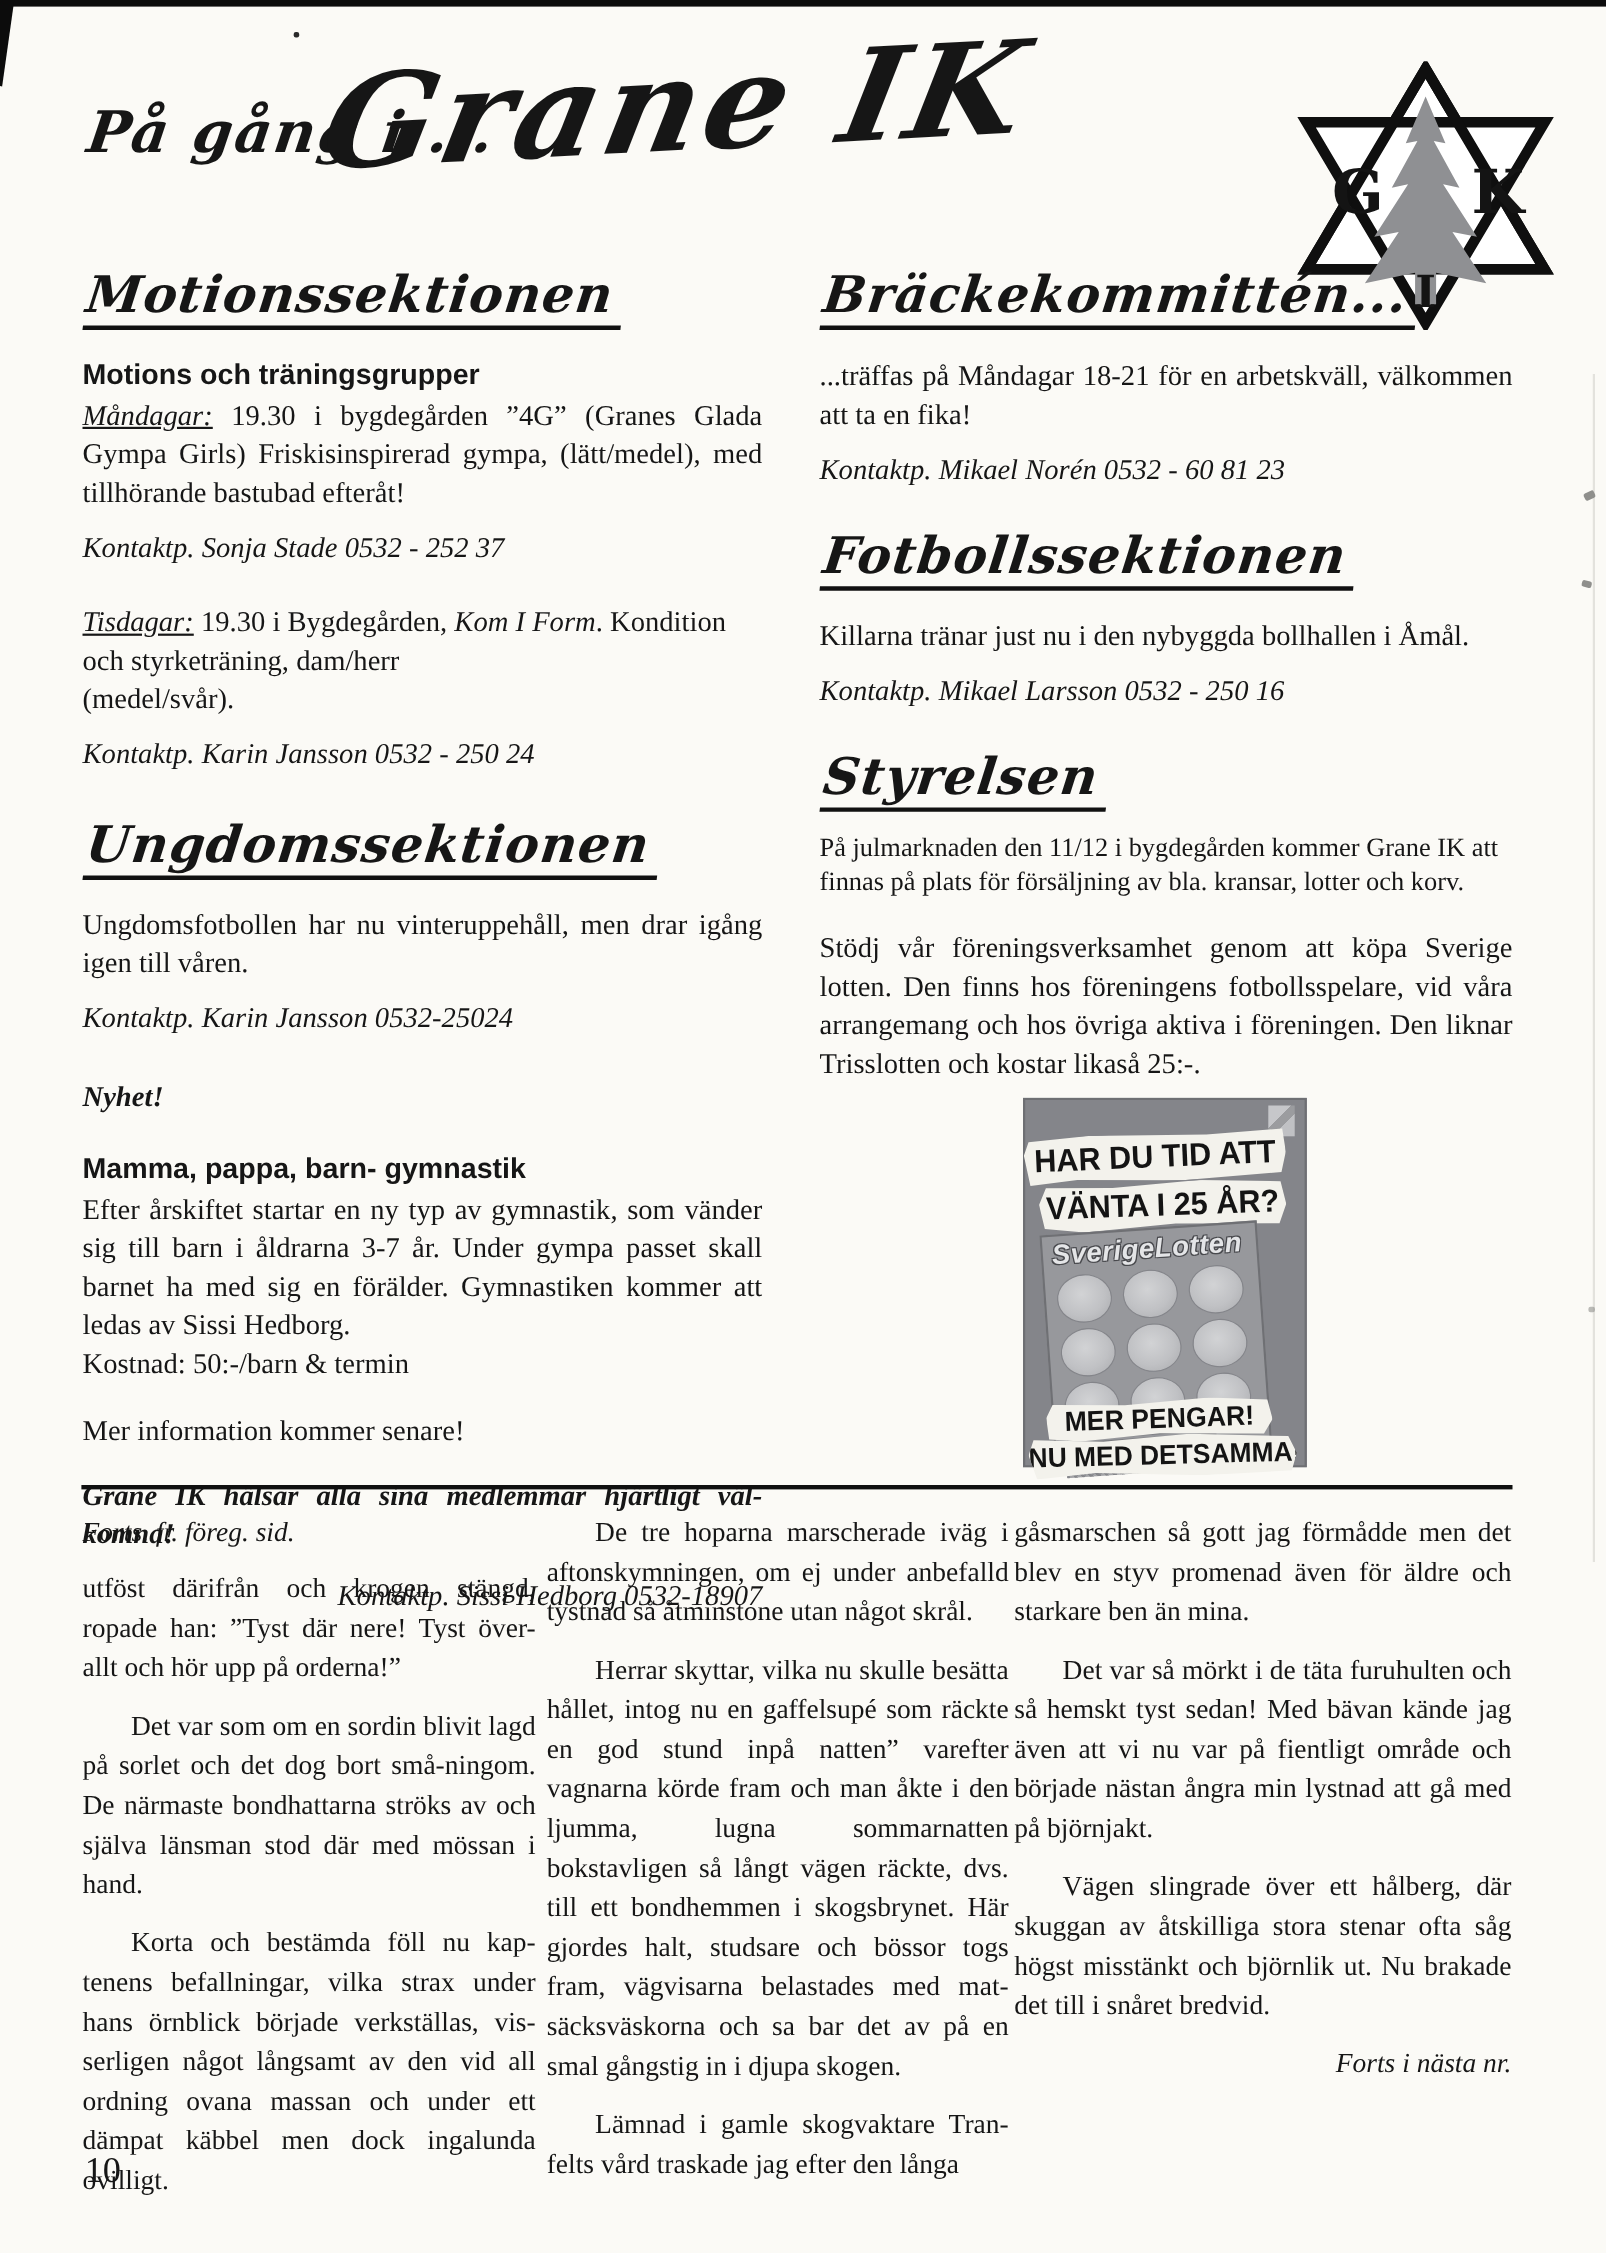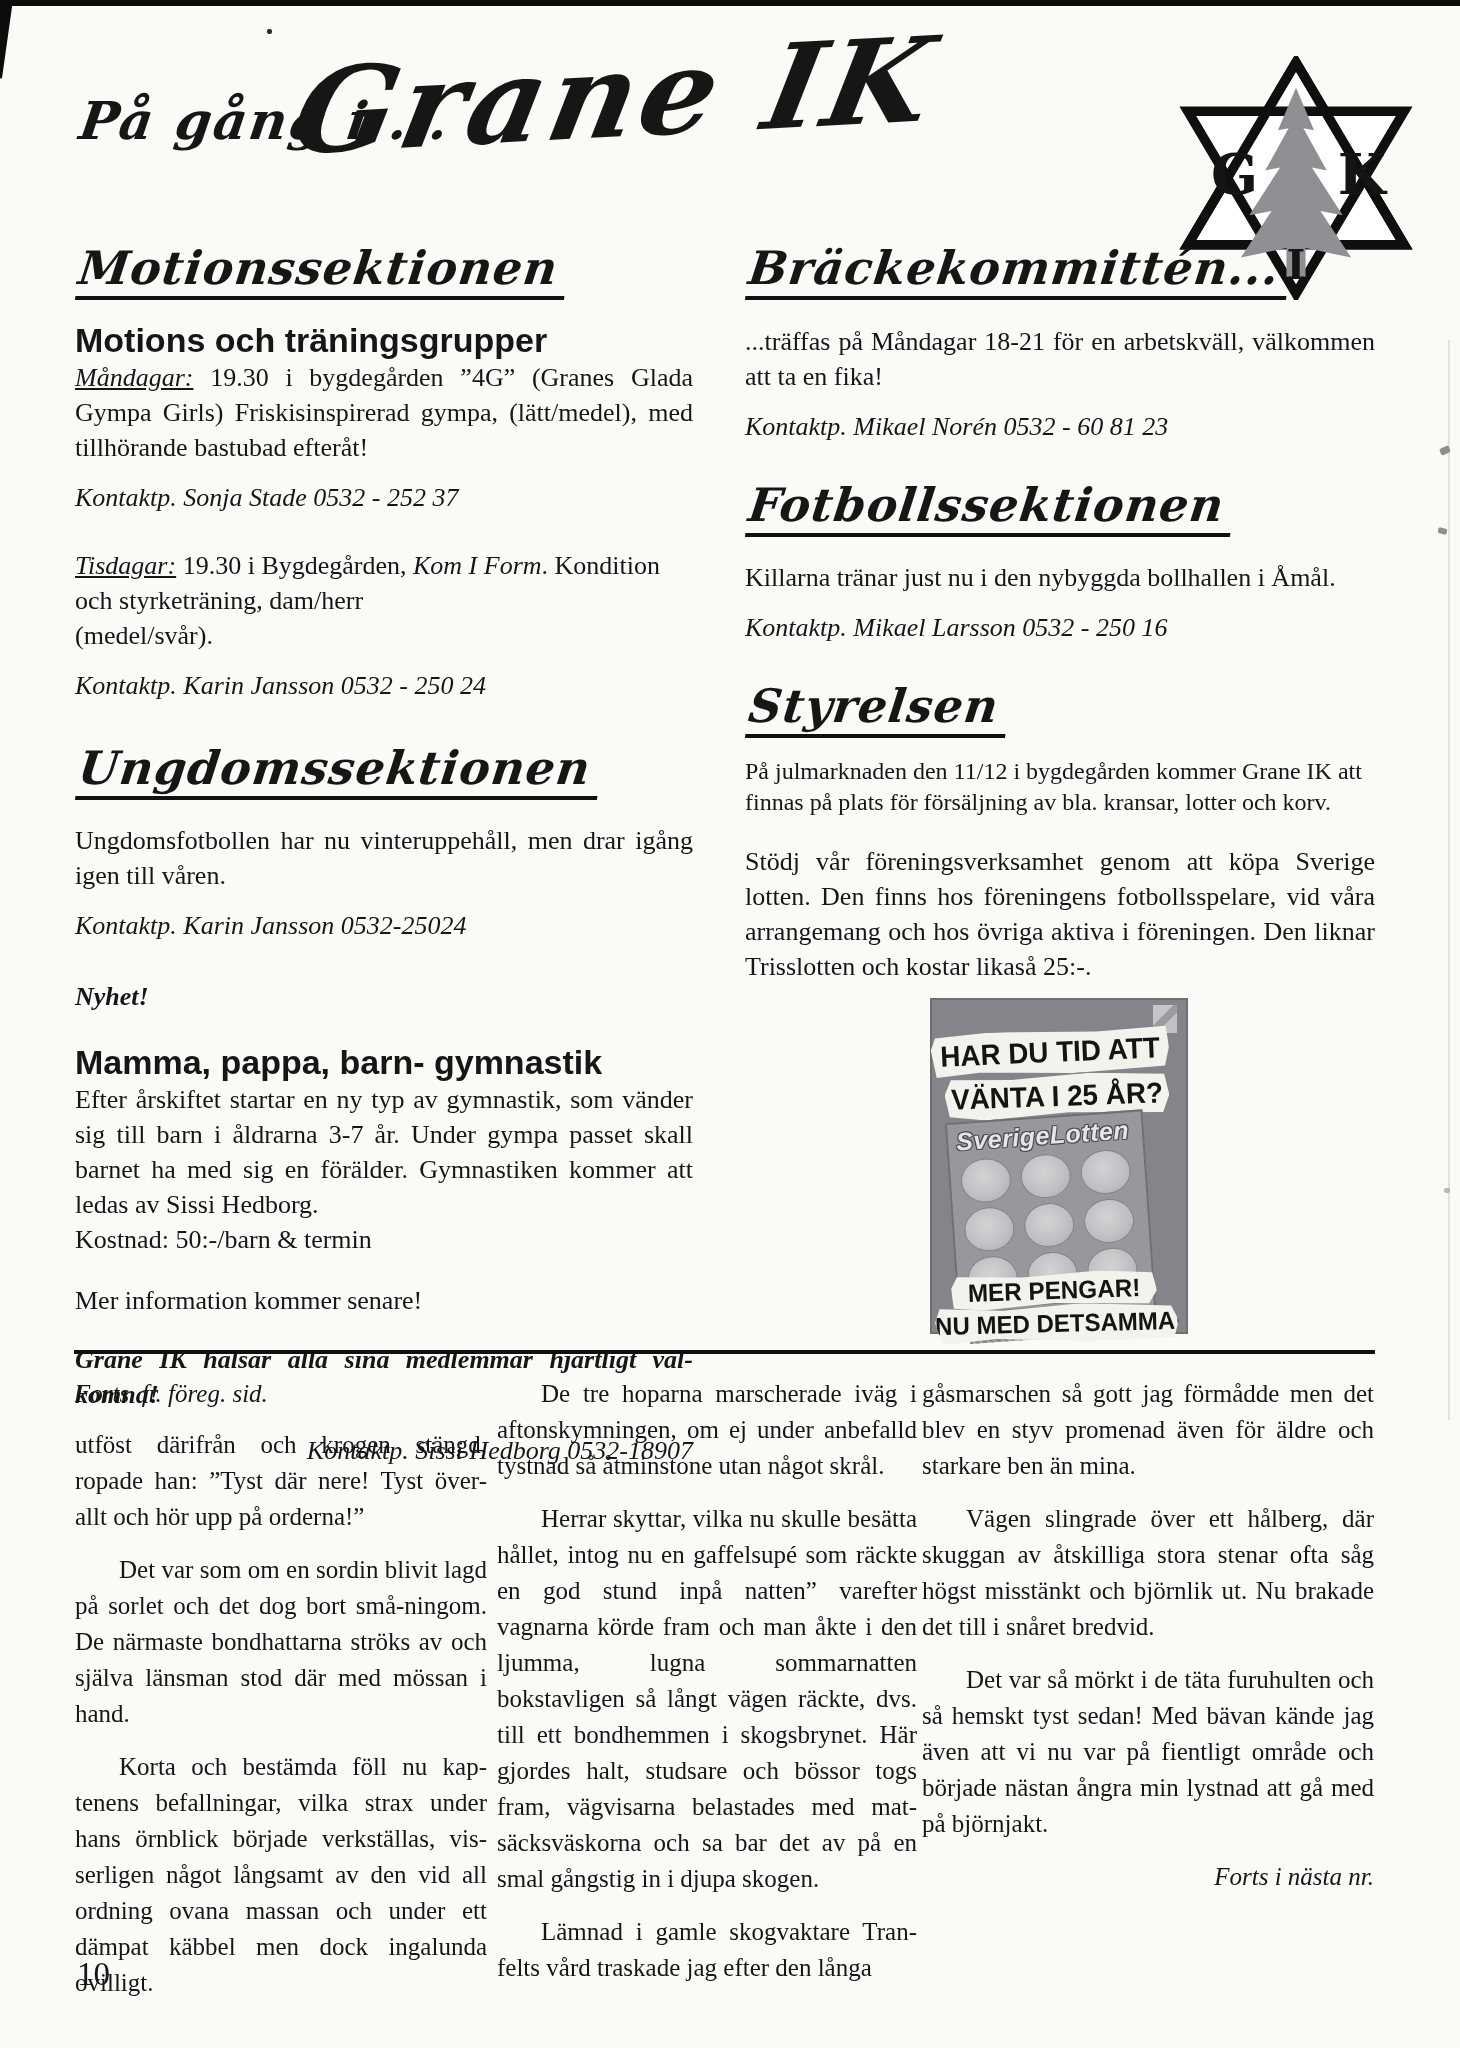--- a/index.html
+++ b/index.html
@@ -50,21 +50,21 @@
     border-bottom:4px solid #111; padding:0 10px 2px 0;
     margin:0 0 24px 0;
   }
   .mt-sec { margin-top:42px; }
 
   .body { font-size:26px; line-height:35px; margin:0; }
   .j { text-align:justify; }
   .small { font-size:24px; line-height:31px; }
   .subhead {
     font-family:"Liberation Sans", sans-serif; font-weight:700;
-    font-size:34px; line-height:33px; margin:0 0 3px 0;
+    font-size:26px; line-height:33px; margin:0 0 3px 0;
   }
   .daylabel { font-style:italic; text-decoration:underline; }
   .em { font-style:italic; }
   .contact { font-style:italic; font-size:26px; line-height:33px; margin:16px 0 0 0; }
   .gap-s { margin-top:34px; }
   .nyhet { font-weight:700; font-style:italic; font-size:26px; margin:40px 0 0 0; }
   .welcome { font-weight:700; font-style:italic; text-align:justify; margin-top:24px; }
 
   
   .ad {
@@ -219,19 +219,19 @@
     <p class="ind">Det var som om en sordin blivit lagd på sorlet och det dog bort små-ningom. De närmaste bondhattarna ströks av och själva länsman stod där med mössan i hand.</p>
     <p class="ind">Korta och bestämda föll nu kap-tenens befallningar, vilka strax under hans örnblick började verkställas, vis-serligen något långsamt av den vid all ordning ovana massan och under ett dämpat käbbel men dock ingalunda ovilligt.</p>
   </div>
   <div class="story story-col2">
     <p class="ind">De tre hoparna marscherade iväg i aftonskymningen, om ej under anbefalld tystnad så åtminstone utan något skrål.</p>
     <p class="ind">Herrar skyttar, vilka nu skulle besätta hållet, intog nu en gaffelsupé som räckte en god stund inpå natten” varefter vagnarna körde fram och man åkte i den ljumma, lugna sommarnatten bokstavligen så långt vägen räckte, dvs. till ett bondhemmen i skogsbrynet. Här gjordes halt, studsare och bössor togs fram, vägvisarna belastades med mat-säcksväskorna och sa bar det av på en smal gångstig in i djupa skogen.</p>
     <p class="ind">Lämnad i gamle skogvaktare Tran-felts vård traskade jag efter den långa</p>
   </div>
   <div class="story story-col3">
     <p>gåsmarschen så gott jag förmådde men det blev en styv promenad även för äldre och starkare ben än mina.</p>
+    <p class="ind">Det var så mörkt i de täta furuhulten och så hemskt tyst sedan! Med bävan kände jag även att vi nu var på fientligt område och började nästan ångra min lystnad att gå med på björnjakt.</p>
     <p class="ind">Vägen slingrade över ett hålberg, där skuggan av åtskilliga stora stenar ofta såg högst misstänkt och björnlik ut. Nu brakade det till i snåret bredvid.</p>
-    <p class="ind">Det var så mörkt i de täta furuhulten och så hemskt tyst sedan! Med bävan kände jag även att vi nu var på fientligt område och började nästan ångra min lystnad att gå med på björnjakt.</p>
     <p class="contnext">Forts i nästa nr.</p>
   </div>
 
   <div class="pagenum">10</div>
 </div>
 
 </body></html>

